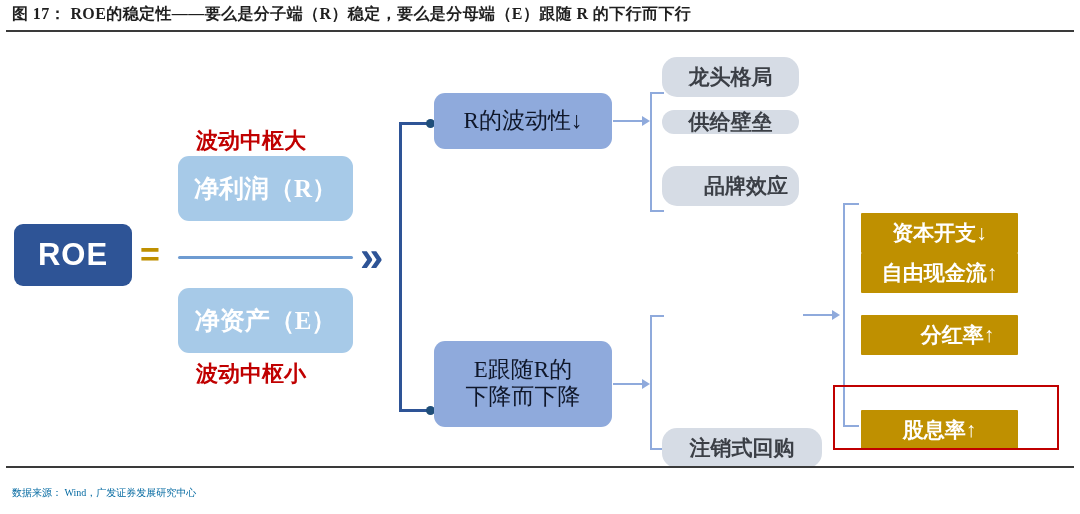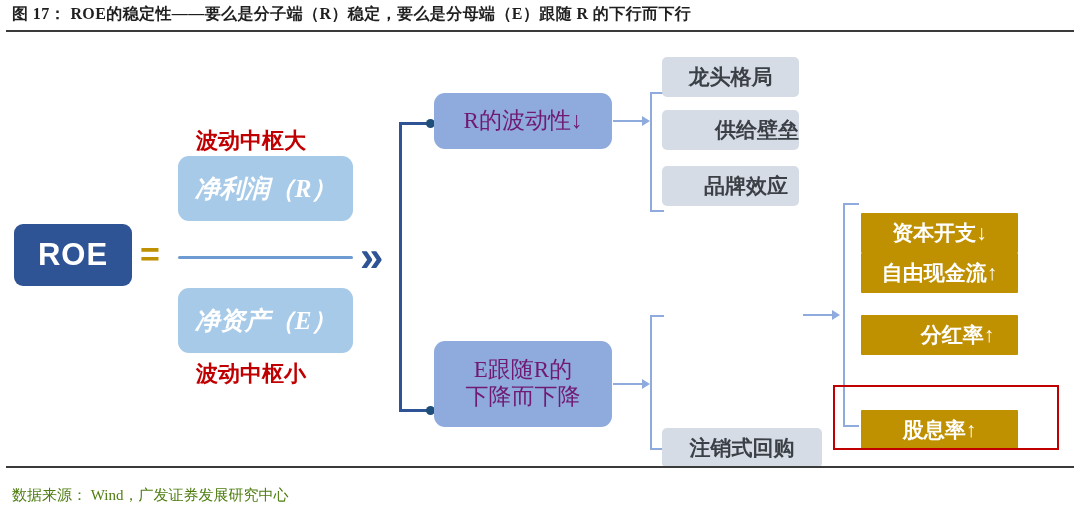--- a/index.html
+++ b/index.html
@@ -21,40 +21,40 @@
     position:absolute;left:6px;top:30px;width:1068px;height:2px;
     background:#3a3a3a;
   }
   .rule-bottom{
     position:absolute;left:6px;top:466px;width:1068px;height:2px;
     background:#3a3a3a;
   }
   .source-note{
     position:absolute;left:12px;top:486px;
     font-family:"Liberation Serif","DejaVu Serif",serif;
-    font-size:15px;color:#4d7c0f;white-space:nowrap;
+    font-size:10px;color:#0369a1;white-space:nowrap;
   }
   
   .canvas{position:absolute;left:0;top:34px;width:1080px;height:430px;}
 
   
   .box{
     position:absolute;box-sizing:border-box;
     display:flex;align-items:center;justify-content:center;
     text-align:center;line-height:1.16;
     font-family:"Liberation Serif","DejaVu Serif",serif;
   }
   .roe-box{
     background:#2E5496;border-radius:9px;
     color:#ffffff;font-family:"Liberation Sans","DejaVu Sans",sans-serif;
     font-size:31px;font-weight:bold;letter-spacing:1px;
   }
   .frac-box{
     background:#A7CAE8;border-radius:11px;
-    color:#ffffff;font-size:25px;font-weight:bold;font-style:italic;
+    color:#ffffff;font-size:25px;font-weight:bold;
   }
   .frac-bar{
     position:absolute;background:#6E9BD1;height:3px;border-radius:2px;
   }
   .eq-sign{
     position:absolute;color:#BF9000;
     font-family:"Liberation Sans","DejaVu Sans",sans-serif;
     font-size:34px;font-weight:bold;line-height:1;
   }
   .red-label{
@@ -62,25 +62,25 @@
     font-size:22px;font-weight:bold;white-space:nowrap;
     font-family:"Liberation Serif","DejaVu Serif",serif;
   }
   .chevron{
     position:absolute;color:#2E5496;
     font-family:"Liberation Sans","DejaVu Sans",sans-serif;
     font-size:42px;font-weight:bold;line-height:1;letter-spacing:-6px;
   }
   .mid-box{
     background:#8FAADC;border-radius:11px;
-    color:#701a75;font-size:23px;font-weight:normal;
+    color:#0f172a;font-size:23px;font-weight:normal;
     padding:2px 6px;
   }
   .gray-box{
-    background:#D6DCE5;border-radius:5px;
+    background:#D6DCE5;border-radius:15px;
     color:#3b3f46;font-size:21px;font-weight:bold;
   }
   .gold-box{
     background:#BF9000;border-radius:1px;
     color:#ffffff;font-size:21px;font-weight:bold;
   }
   
   .ln{position:absolute;background:#2E5496;}
   .ln-lt{position:absolute;background:#8FAADC;}
   .dot{position:absolute;width:9px;height:9px;border-radius:50%;background:#1F4E79;}
@@ -138,21 +138,21 @@
   <div class="arrow-h" style="left:613px;top:86px;width:30px;"></div>
   <div class="arrow-head" style="left:642px;top:82px;"></div>
 
   <div class="ln-lt" style="left:650px;top:58px;width:2px;height:120px;"></div>
   <div class="ln-lt" style="left:650px;top:58px;width:14px;height:2px;"></div>
   <div class="ln-lt" style="left:650px;top:176px;width:14px;height:2px;"></div>
 
   <div class="box gray-box" style="left:662px;top:23px;width:137px;height:40px;">
     <span>龙头格局</span>
   </div>
-  <div class="box gray-box" style="left:662px;top:76px;width:137px;height:40px;justify-content:flex-end;">
+  <div class="box gray-box" style="left:662px;top:76px;width:137px;height:24px;">
     <span>供给壁垒</span>
   </div>
   <div class="box gray-box" style="left:662px;top:132px;width:137px;height:40px;padding-left:31px;">
     <span>品牌效应</span>
   </div>
 
   <div class="box mid-box" style="left:434px;top:307px;width:178px;height:86px;flex-direction:column;">
     <span>E跟随R的</span>
     <span>下降而下降</span>
   </div>

